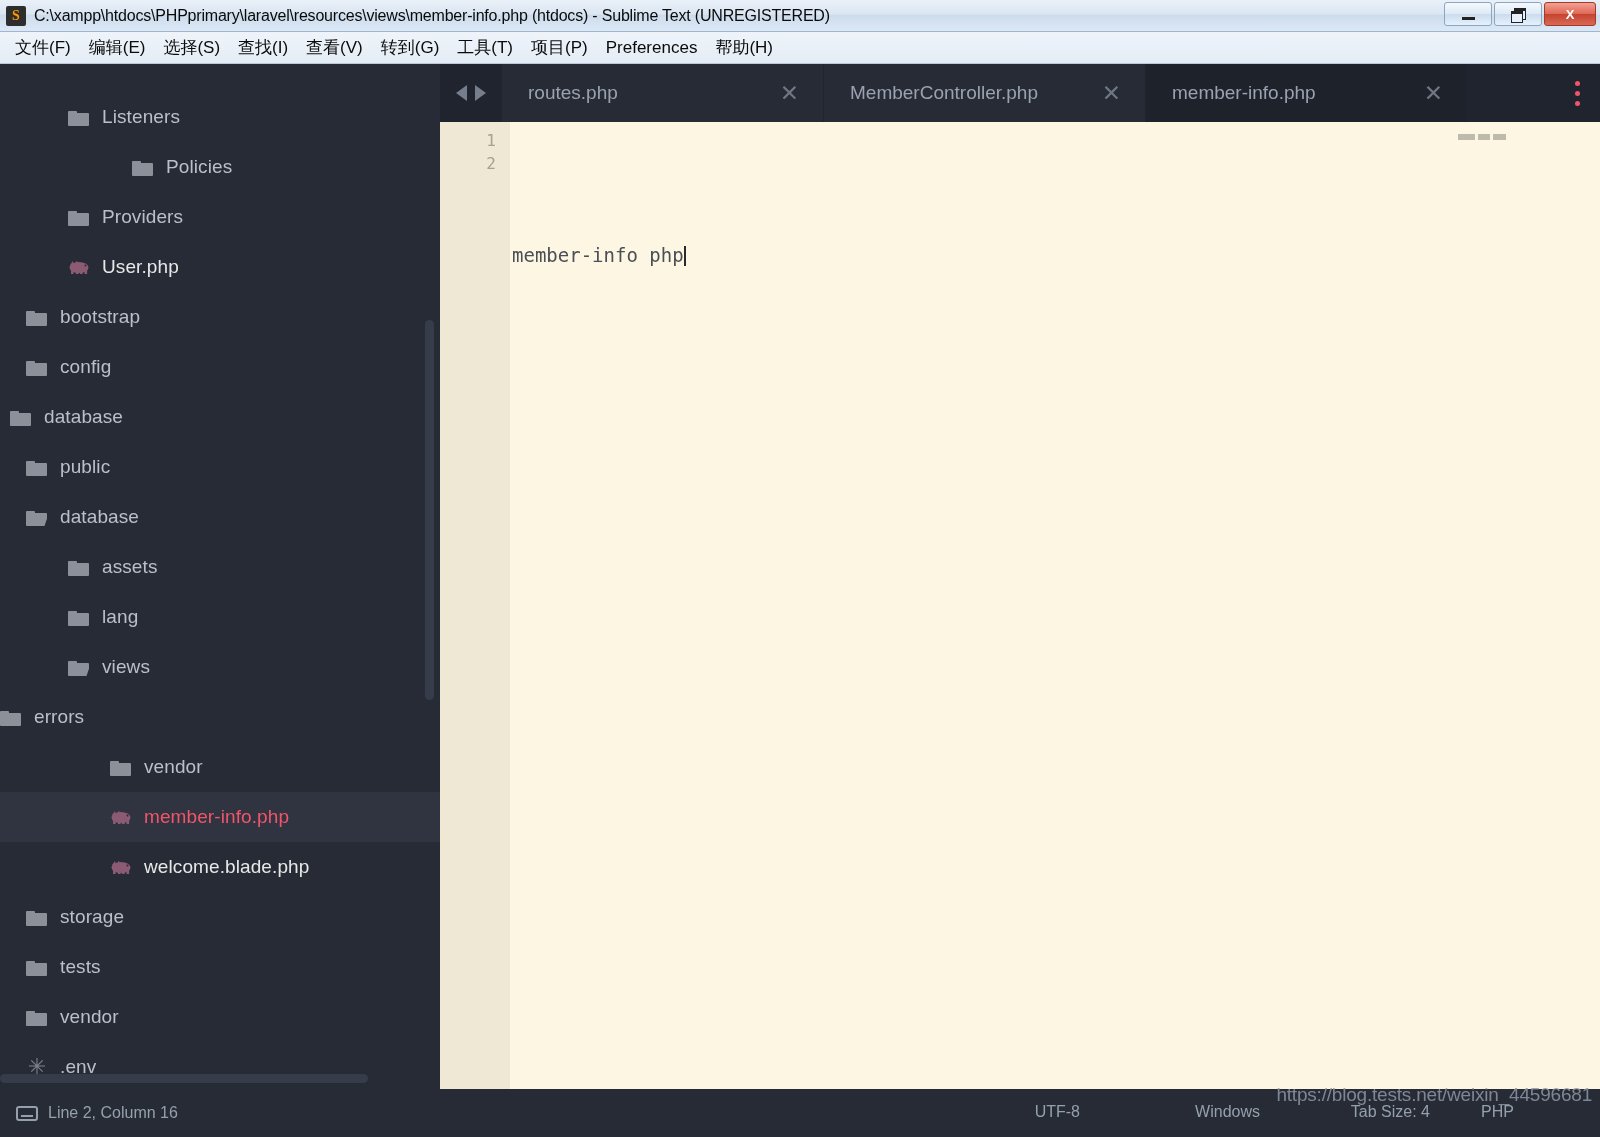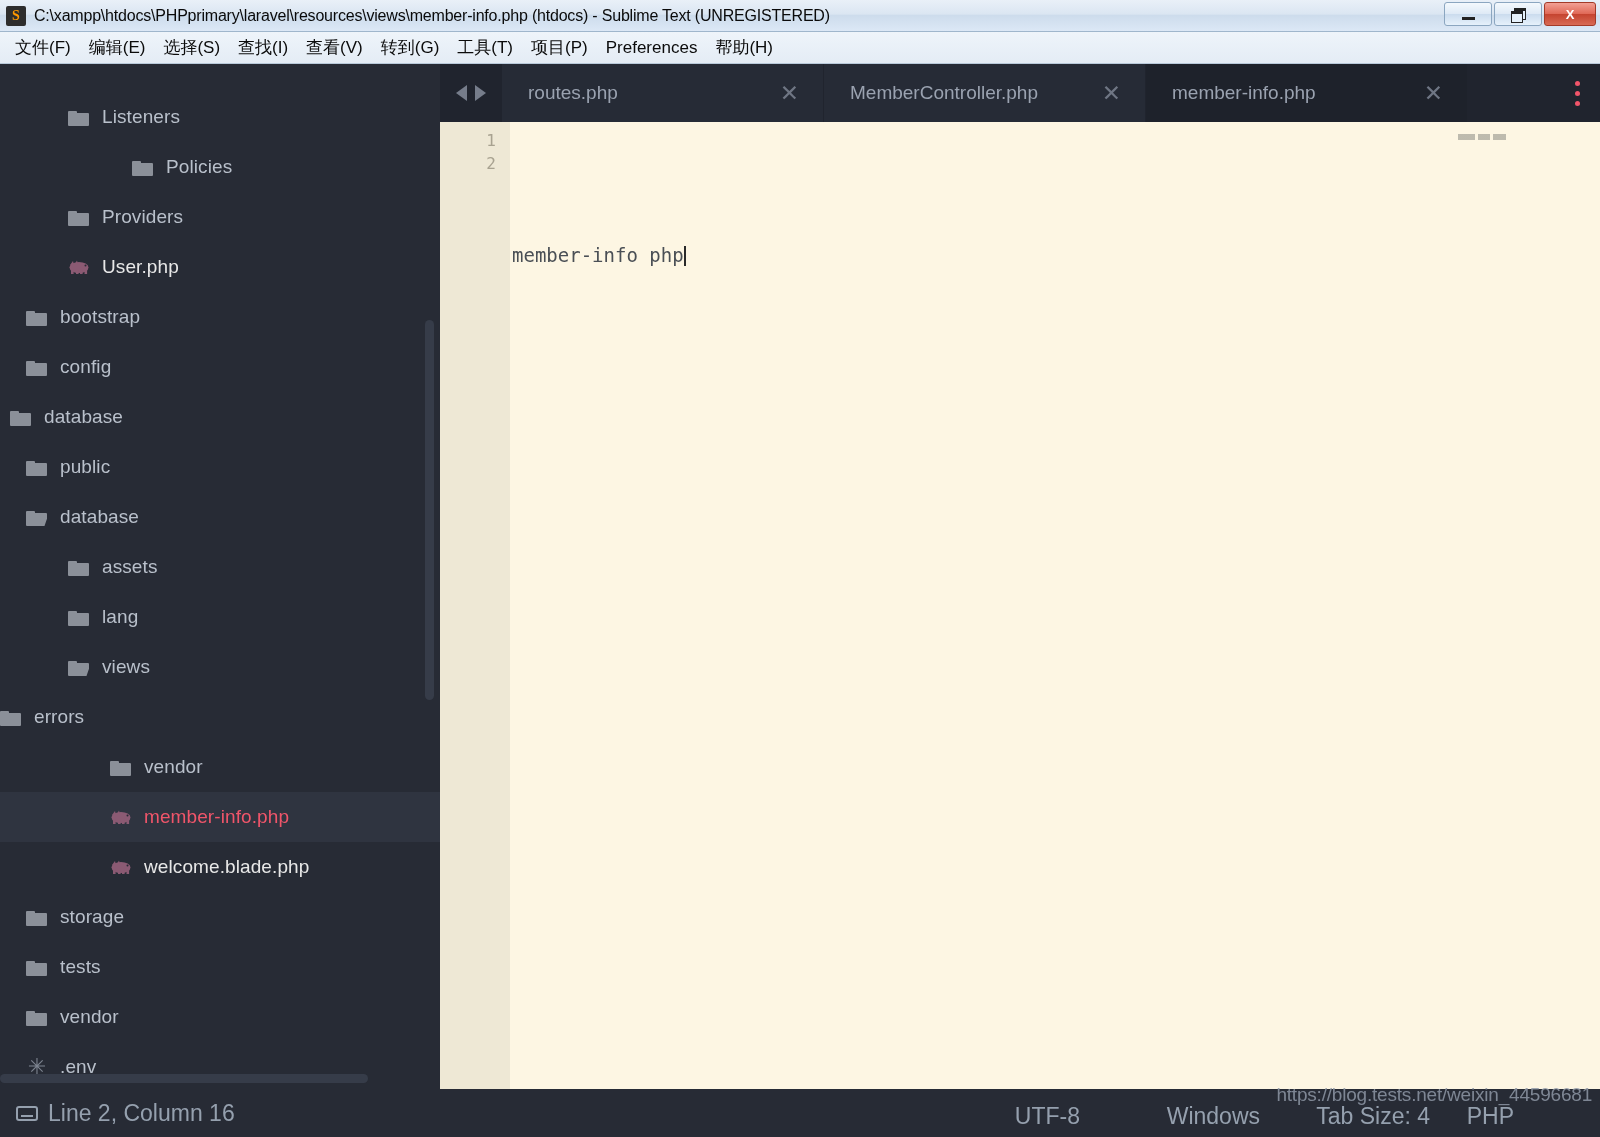--- a/index.html
+++ b/index.html
@@ -180,21 +180,21 @@
   .minimap-line {
     position: absolute; left: 18px; top: 12px; width: 52px; height: 6px;
     background: linear-gradient(to right,#8a8a82 0%,#8a8a82 32%,transparent 32%,transparent 38%,#8a8a82 38%,#8a8a82 62%,transparent 62%,transparent 68%,#8a8a82 68%,#8a8a82 92%,transparent 92%);
     opacity: .55;
   }
 
   
   .statusbar {
     position: absolute; left: 0; top: 1089px; width: 1600px; height: 48px;
     background: #272b35; display: flex; align-items: center;
-    font-size: 23px; color: #95a0ae;
+    font-size: 16px; color: #95a0ae;
   }
   .status-left { display: flex; align-items: center; margin-left: 16px; gap: 10px; }
   .kbd-ico {
     width: 22px; height: 15px; border: 2px solid #95a0ae; border-radius: 3px;
     position: relative; flex: none;
   }
   .kbd-ico::after {
     content:""; position:absolute; left: 3px; bottom: 2px; width: 12px; height: 2px; background:#95a0ae;
   }
   .st-item { margin-right: 0; white-space: nowrap; }

